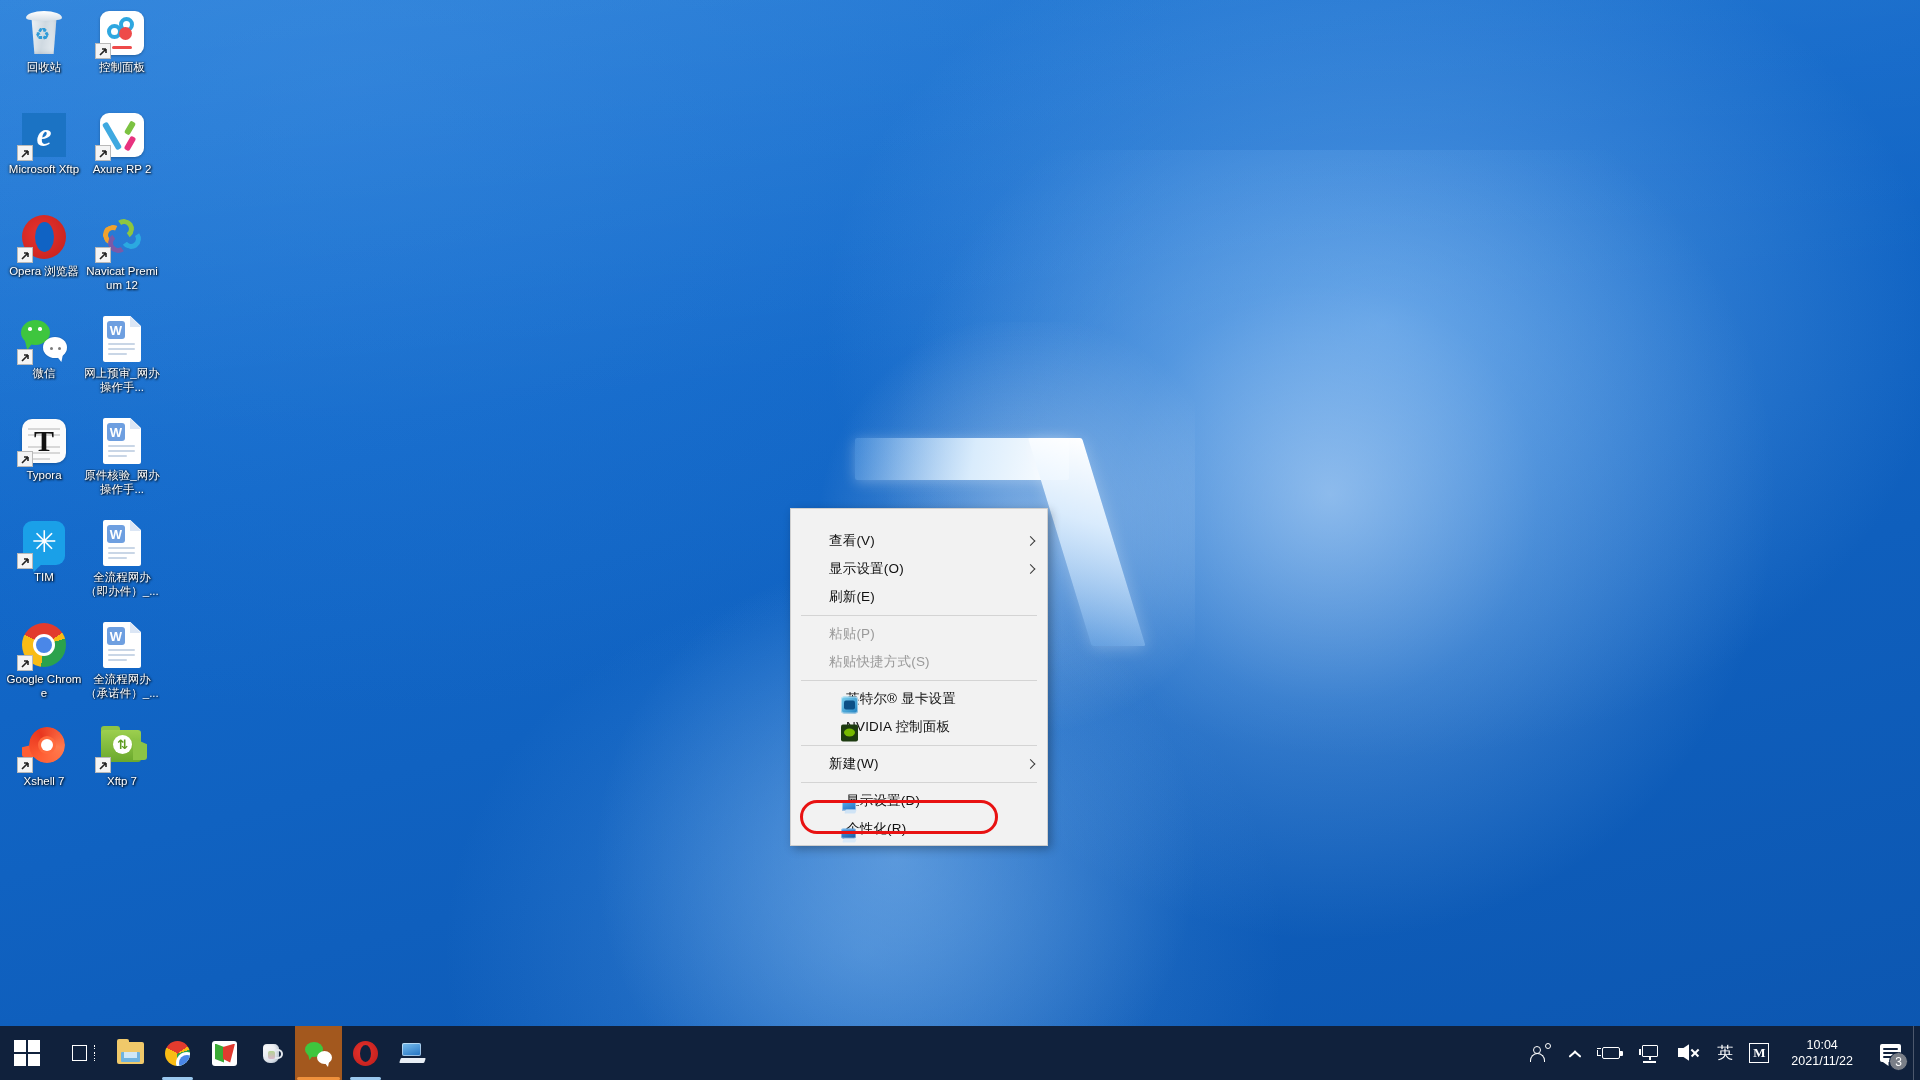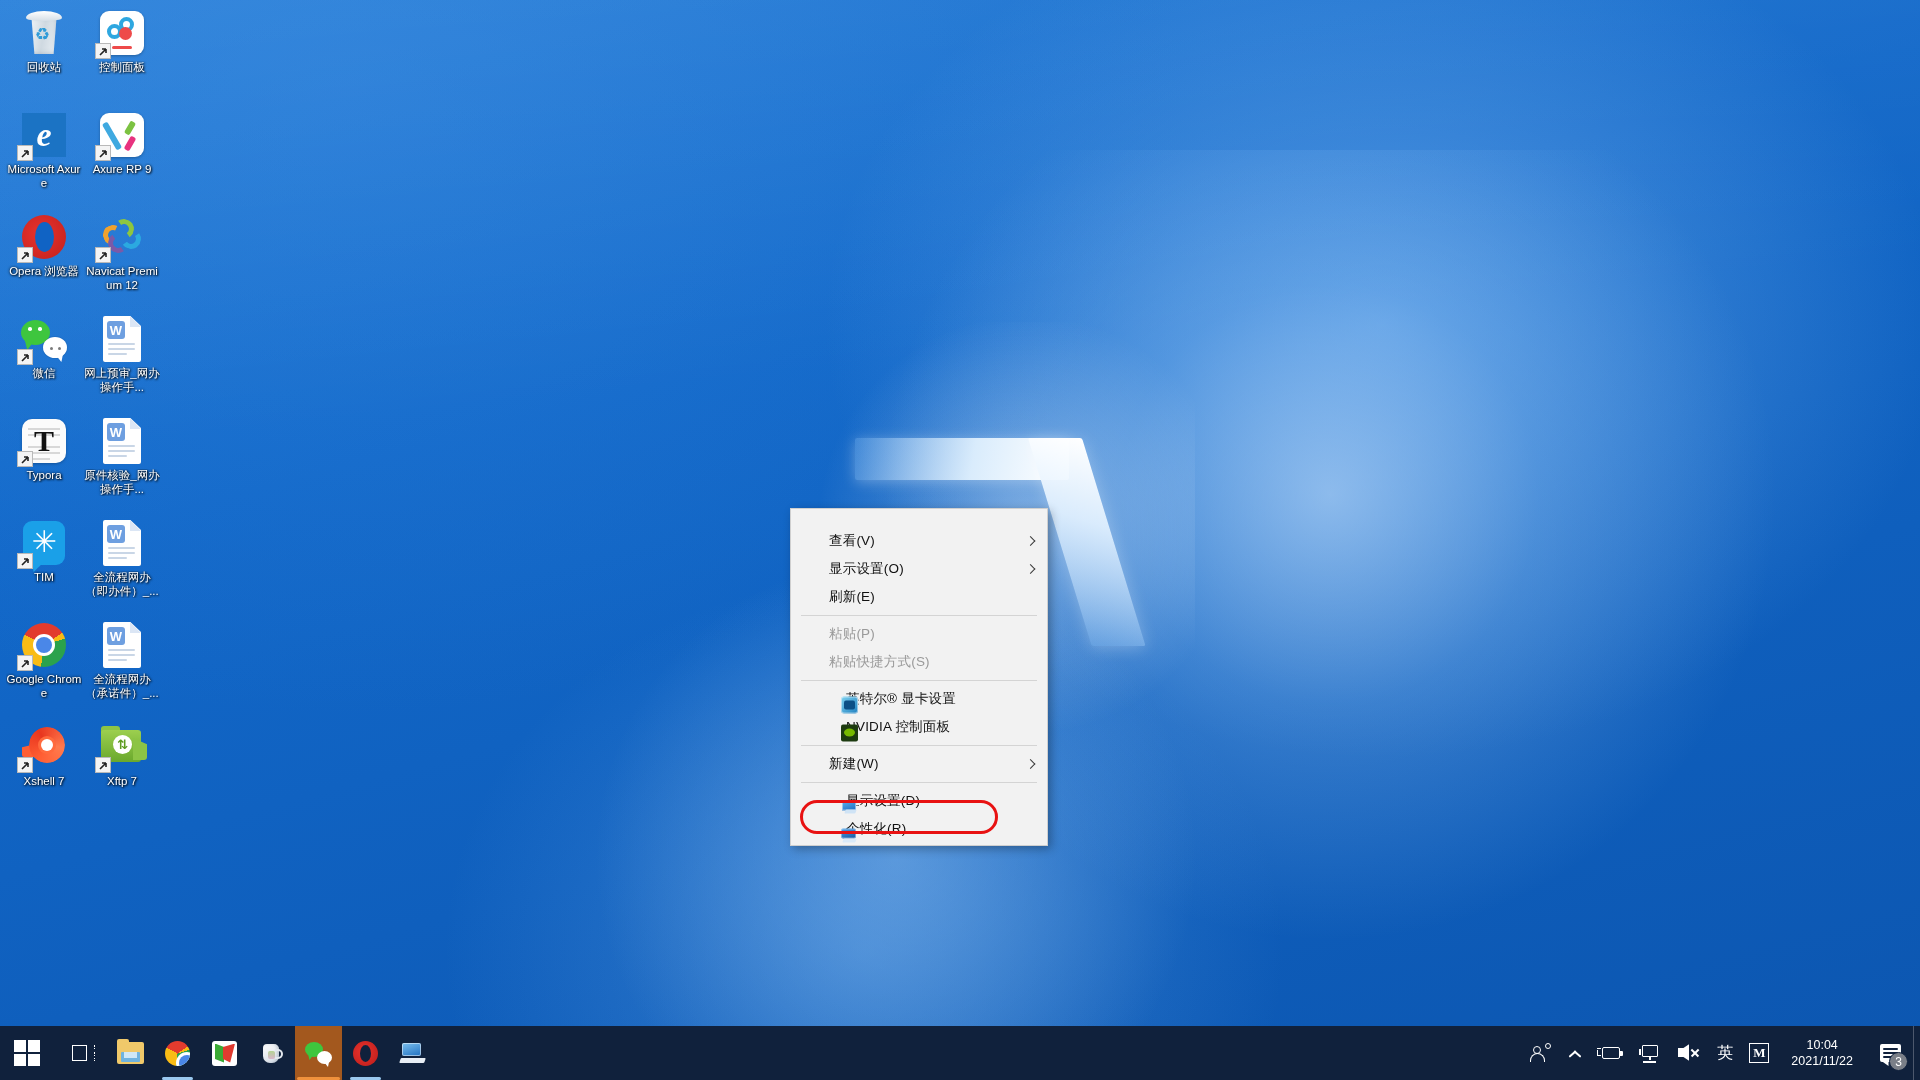--- a/index.html
+++ b/index.html
@@ -449,37 +449,37 @@
       <div class="glyphwrap">
         <div class="ic-edge">
             <div class="e">e</div>
           </div>
         <div class="shortcut-badge">
           <svg width="11" height="11" viewBox="0 0 11 11">
               <path d="M2 9 L8 3 M8 3 L4 3 M8 3 L8 7" stroke="#222" stroke-width="1.6" fill="none"></path>
             </svg>
         </div>
       </div>
-      <div class="label">Microsoft Axure</div>
+      <div class="label">Microsoft Xftp</div>
     </div>
 
     <div class="dicon">
       <div class="glyphwrap">
         <div class="ic-axure">
             <i class="a1"></i>
             <i class="a2"></i>
             <i class="a3"></i>
           </div>
         <div class="shortcut-badge">
           <svg width="11" height="11" viewBox="0 0 11 11">
               <path d="M2 9 L8 3 M8 3 L4 3 M8 3 L8 7" stroke="#222" stroke-width="1.6" fill="none"></path>
             </svg>
         </div>
       </div>
-      <div class="label">Axure RP 9</div>
+      <div class="label">Axure RP 2</div>
     </div>
 
     <div class="dicon">
       <div class="glyphwrap">
         <div class="ic-opera"></div>
         <div class="shortcut-badge">
           <svg width="11" height="11" viewBox="0 0 11 11">
               <path d="M2 9 L8 3 M8 3 L4 3 M8 3 L8 7" stroke="#222" stroke-width="1.6" fill="none"></path>
             </svg>
         </div>

